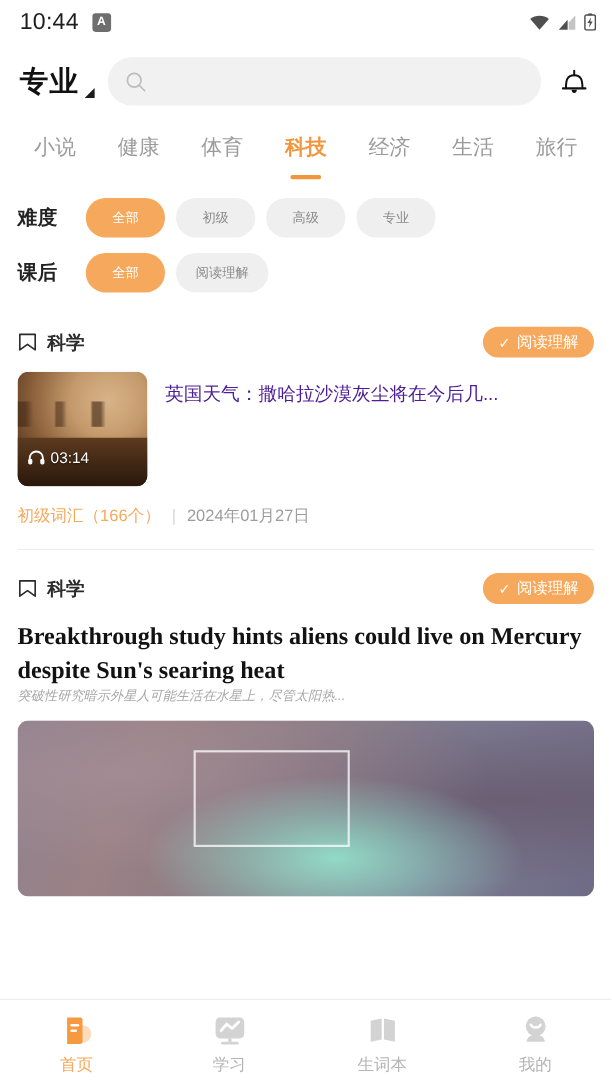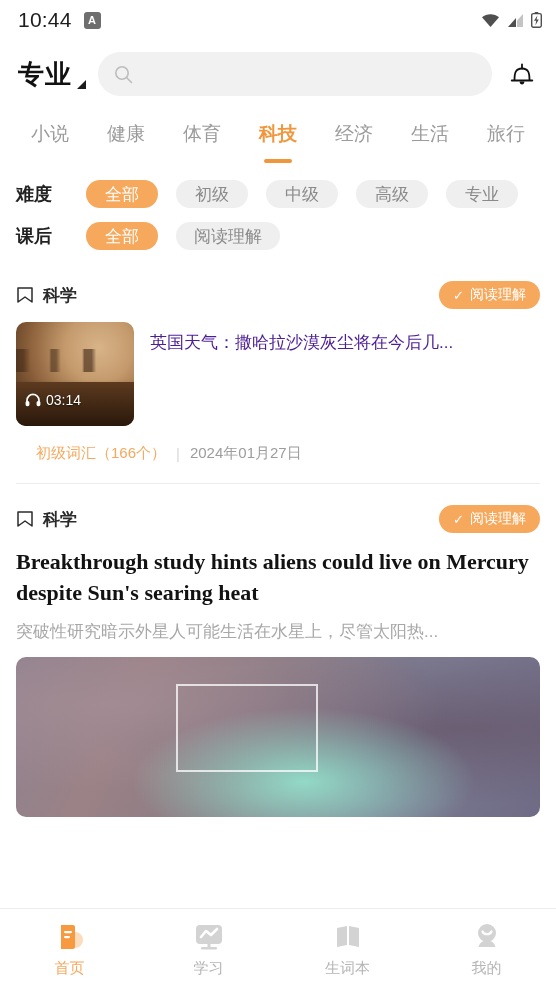--- a/index.html
+++ b/index.html
@@ -61,25 +61,25 @@
     position: relative; padding-bottom: 4px;
   }
   .tab.active { color: #f0963c; font-weight: bold; }
   .tab.active::after {
     content: ""; position: absolute; left: 50%; transform: translateX(-50%);
     bottom: -12px; width: 28px; height: 4px; border-radius: 2px; background: #f0963c;
   }
 
   
   .filters { padding: 16px 16px 6px 16px; }
-  .filter-row { display: flex; align-items: center; gap: 18px; margin-bottom: 14px; }
+  .filter-row { display: flex; align-items: center; gap: 10px; margin-bottom: 14px; }
   .filter-label { font-size: 18px; font-weight: bold; color: #222; width: 52px; flex: none; }
   .chip {
-    height: 28px; min-width: 72px; padding: 0 18px; border-radius: 18px;
-    background: #efefef; color: #8a8a8a; font-size: 17px;
+    height: 36px; min-width: 72px; padding: 0 18px; border-radius: 18px;
+    background: #efefef; color: #8a8a8a; font-size: 12px;
     display: inline-flex; align-items: center; justify-content: center;
   }
   .chip.active { background: #f6a85c; color: #ffffff; }
 
   
   .list { padding: 0 16px; }
   .article { padding-top: 8px; }
   .art-head { display: flex; align-items: center; justify-content: space-between; height: 34px; }
   .cat { display: flex; align-items: center; gap: 9px; }
   .cat-name { font-size: 17px; font-weight: bold; color: #2b2b2b; }
@@ -117,33 +117,33 @@
   .art-text { flex: 1; min-width: 0; }
   .art-title {
     font-family: "Liberation Serif", "DejaVu Serif", serif;
     font-size: 23px; font-weight: bold; color: #121212; line-height: 1.38;
   }
   .art-sub {
     font-size: 17px; color: #4c1d95; margin-top: 9px;
     white-space: nowrap; overflow: hidden; text-overflow: ellipsis;
   }
   .art-meta { display: flex; align-items: center; gap: 10px; margin-top: 18px; font-size: 15px; }
-  .meta-vocab { color: #f6a85c; margin-left: 20px; }
+  .meta-vocab { color: #f6a85c; }
   .meta-sep { color: #d8d8d8; }
   .meta-date { color: #9d9d9d; }
   .divider { height: 1px; background: #ededed; margin: 20px 0 0 0; }
 
   
   .art-title-wide {
     font-family: "Liberation Serif", "DejaVu Serif", serif;
     font-size: 22px; font-weight: bold; color: #121212; line-height: 1.42; margin-top: 10px;
   }
   .art-sub-wide {
-    font-size: 17px; color: #a8a8a8; margin-top: 12px;
-    white-space: nowrap; overflow: hidden; text-overflow: ellipsis;
+    font-size: 12px; color: #a8a8a8; 
+    white-space: nowrap; overflow: hidden; text-overflow: ellipsis; font-style: italic;
   }
   .hero {
     margin-top: 14px; width: 100%; height: 160px; border-radius: 10px;
     position: relative; overflow: hidden;
     background:
       radial-gradient(ellipse at 55% 78%, rgba(150,235,210,.85) 0%, rgba(150,235,210,0) 42%),
       radial-gradient(ellipse at 18% 30%, rgba(163,140,148,.9) 0%, rgba(120,95,105,0) 55%),
       radial-gradient(ellipse at 85% 45%, rgba(105,92,112,.9) 0%, rgba(80,70,92,0) 60%),
       linear-gradient(115deg, #8d8190 0%, #9b8286 22%, #8a7b84 45%, #7c7a90 70%, #6f6b86 100%);
     filter: blur(.2px);
@@ -219,21 +219,20 @@
   <div class="tab">经济</div>
   <div class="tab">生活</div>
   <div class="tab">旅行</div>
 </div>
 
 <div class="filters">
   <div class="filter-row">
     <span class="filter-label">难度</span>
     <span class="chip active">全部</span>
     <span class="chip">初级</span>
-    <span class="chip">中级</span>
     <span class="chip">高级</span>
     <span class="chip">专业</span>
   </div>
   <div class="filter-row">
     <span class="filter-label">课后</span>
     <span class="chip active">全部</span>
     <span class="chip">阅读理解</span>
   </div>
 </div>
 

